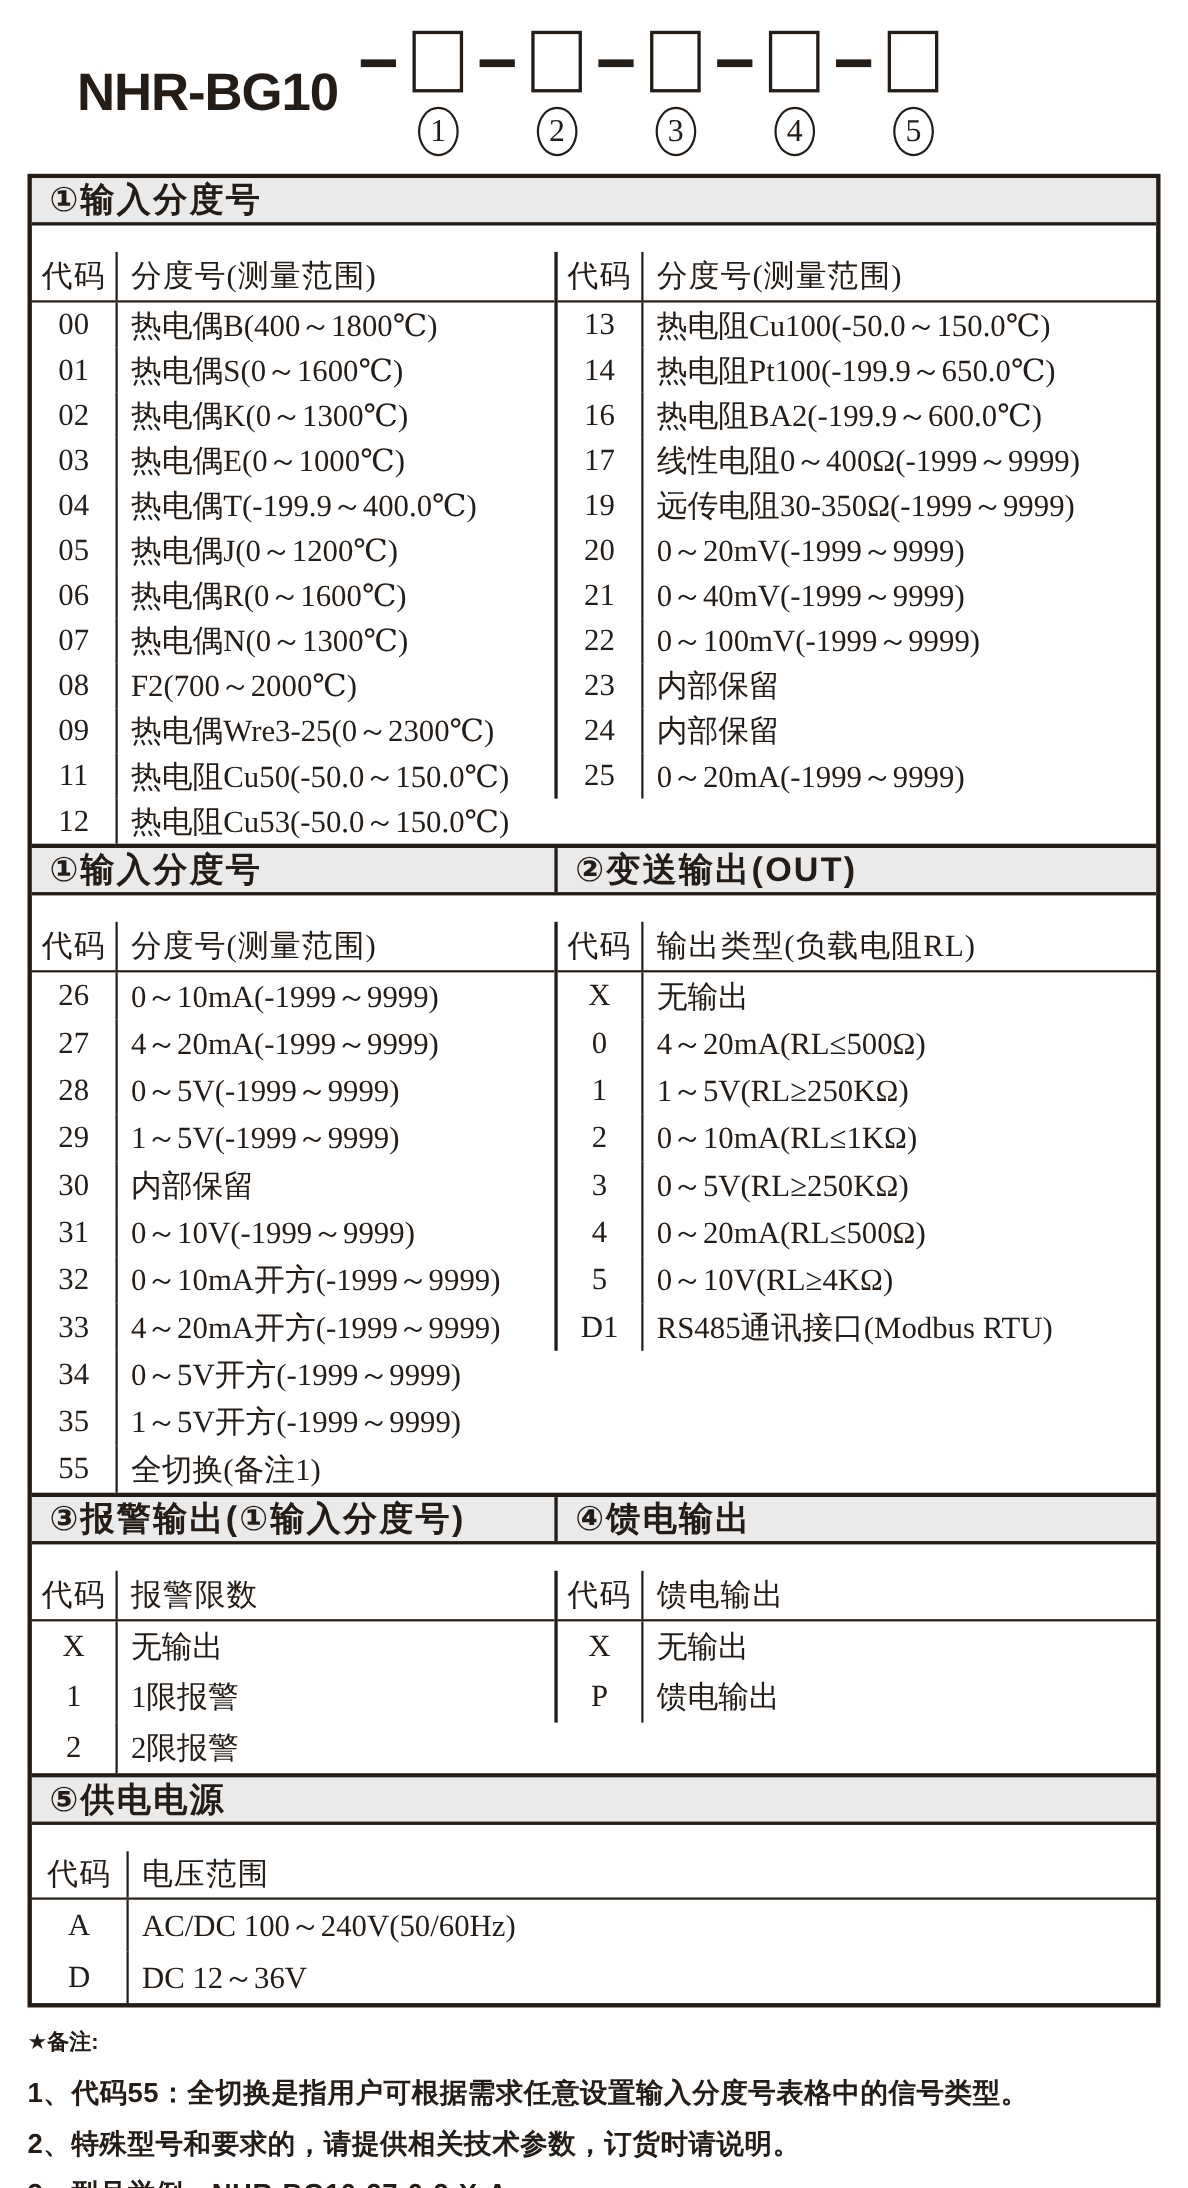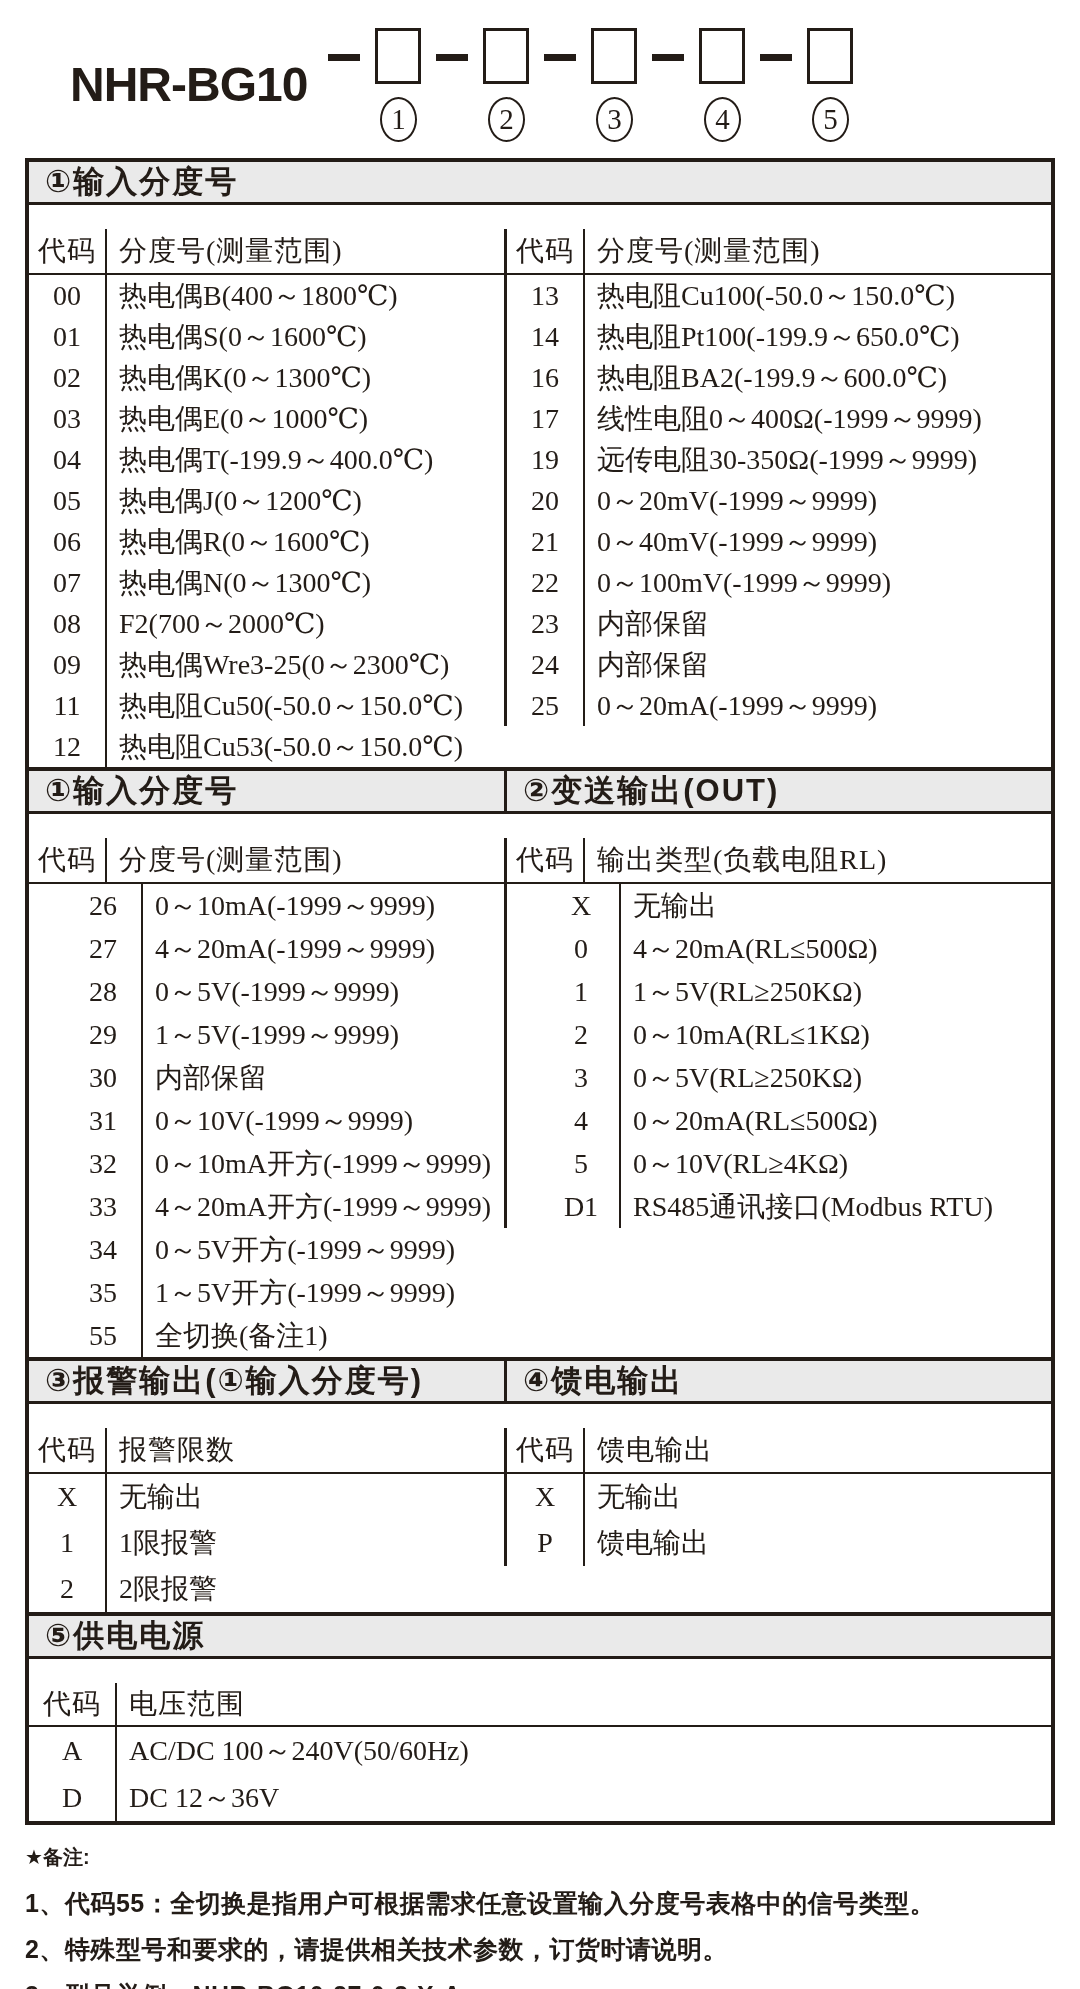--- a/index.html
+++ b/index.html
@@ -51,21 +51,21 @@
   .cols-hdr { display: flex; align-items: stretch; border-bottom: 2px solid #231c17; height: 46px; font-size: 28px; }
   .code-hdr {
     width: 78px; flex: 0 0 auto; border-right: 2px solid #231c17;
     display: flex; align-items: center; justify-content: center; letter-spacing: 1px;
   }
   .desc-hdr { flex: 1; display: flex; align-items: center; padding-left: 12px; letter-spacing: 1px; white-space: nowrap; }
 
   .rows { display: flex; flex-direction: column; }
   .row { display: flex; align-items: stretch; }
   .sec1 .row { height: 41px; }
-  .sec2 .row { height: 43px; padding-left: 36px; }
+  .sec2 .row { height: 43px; }
   .sec3 .row { height: 46px; }
   .sec5 .row { height: 47px; }
   .code-cell {
     width: 78px; flex: 0 0 auto; border-right: 2px solid #231c17;
     display: flex; align-items: center; justify-content: center;
     font-size: 28px;
   }
   .desc-cell {
     flex: 1; display: flex; align-items: center; padding-left: 12px;
     font-size: 28px; white-space: nowrap;

